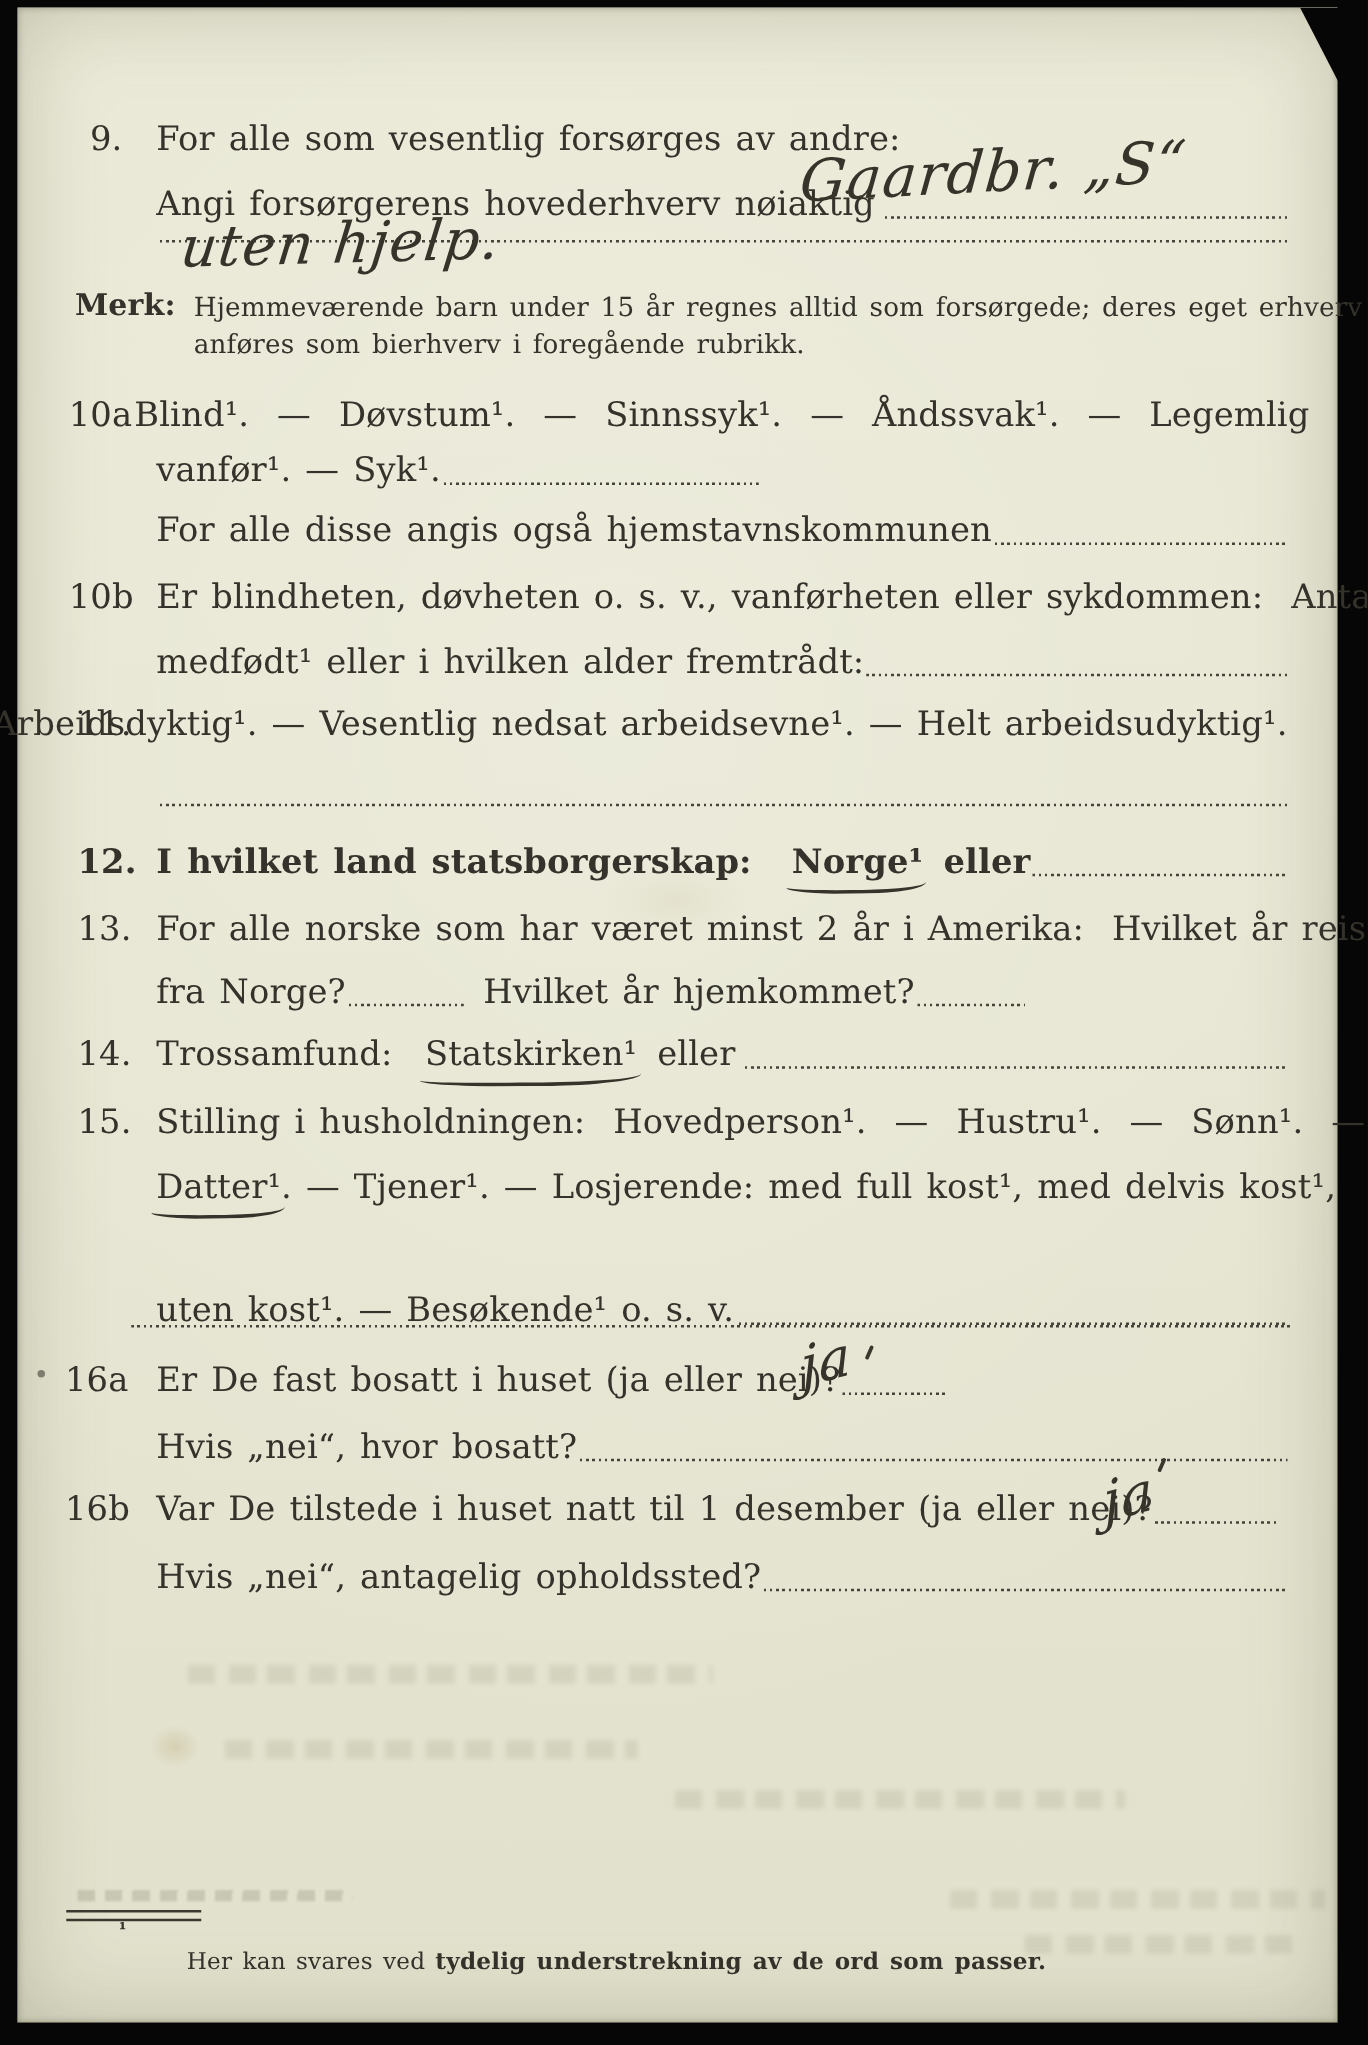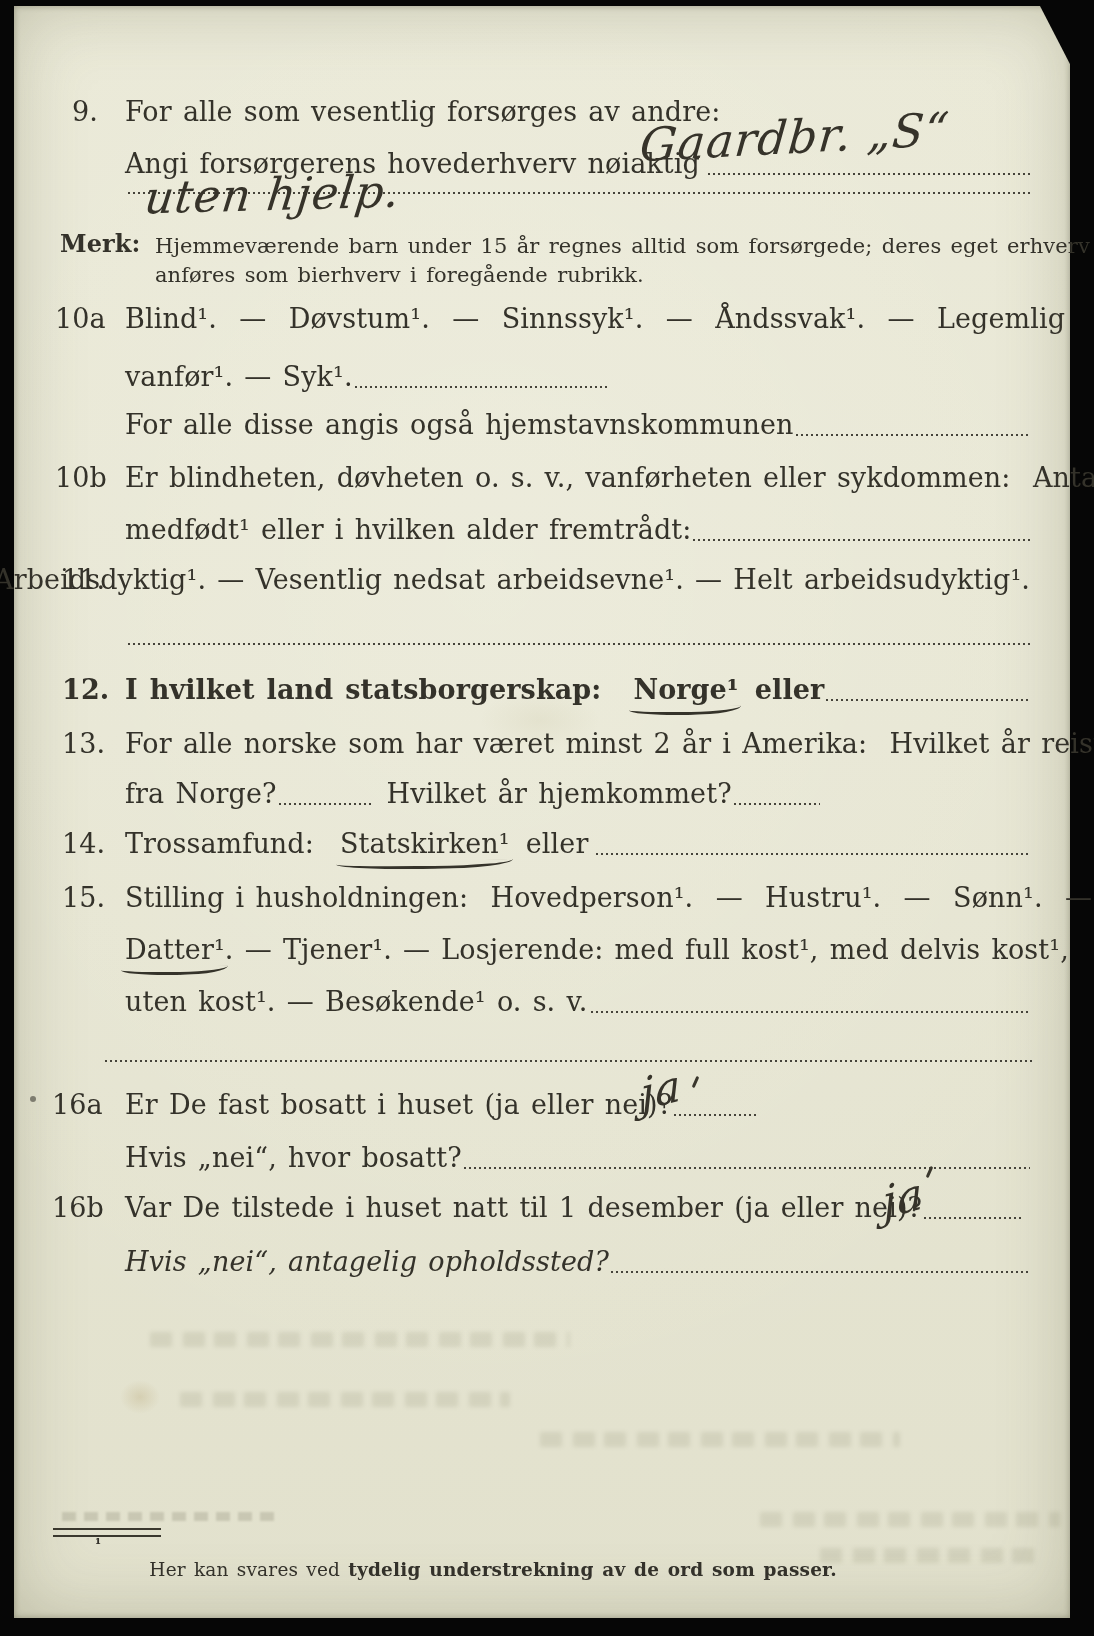--- a/index.html
+++ b/index.html
@@ -109,21 +109,21 @@
   <span class="hand" style="left:145px;top:168px;font-size:45px;transform:rotate(-1.5deg) skewX(-8deg);">uten hjelp.</span>
 
   <div class="row" style="top:233px;left:155px;font-size:21px;">
     <span class="num bold" style="left:-95px;font-size:24px;">Merk:</span>
     <span class="txt">Hjemmeværende barn under 15 år regnes alltid som forsørgede; deres eget erhverv</span>
   </div>
   <div class="row" style="top:262px;left:155px;font-size:21px;">
     <span class="txt">anføres som bierhverv i foregående rubrikk.</span>
   </div>
 
-  <div class="row" style="top:302px;left:125px;">
+  <div class="row" style="top:316px;left:125px;justify-content:center;">
     <span class="num" style="left:-70px;">10a</span>
     <span class="txt">Blind¹.  —  Døvstum¹.  —  Sinnssyk¹.  —  Åndssvak¹.  —  Legemlig</span>
   </div>
   <div class="row" style="top:360px;left:125px;">
     <span class="txt">vanfør¹. — Syk¹.</span>
     <span class="leader fixed" style="width:252px;margin-left:2px;"></span>
   </div>
   <div class="row" style="top:408px;left:125px;">
     <span class="txt">For alle disse angis også hjemstavnskommunen</span>
     <span class="leader" style="margin-left:2px;"></span>
@@ -172,21 +172,21 @@
   </div>
 
   <div class="row" style="top:881px;left:125px;">
     <span class="num">15.</span>
     <span class="txt">Stilling i husholdningen:  Hovedperson¹.  —  Hustru¹.  —  Sønn¹.  —</span>
   </div>
   <div class="row" style="top:933px;left:125px;">
     <span class="txt pen-underline">Datter¹</span>
     <span class="txt">. — Tjener¹. — Losjerende: med full kost¹, med delvis kost¹,</span>
   </div>
-  <div class="row" style="top:985px;left:125px;">
+  <div class="row" style="top:1032px;left:125px;">
     <span class="txt">uten kost¹. — Besøkende¹ o. s. v.</span>
     <span class="leader" style="margin-left:4px;"></span>
   </div>
   <div class="dotrule" style="top:1060px;left:105px;right:59px;"></div>
 
   <div class="row" style="top:1088px;left:125px;">
     <span class="num" style="left:-73px;">16a</span>
     <span class="txt">Er De fast bosatt i huset (ja eller nei)?</span>
     <span class="leader fixed" style="width:85px;margin-left:2px;"></span>
   </div>
@@ -197,21 +197,21 @@
     <span class="leader" style="margin-left:2px;"></span>
   </div>
 
   <div class="row" style="top:1191px;left:125px;">
     <span class="num" style="left:-73px;">16b</span>
     <span class="txt">Var De tilstede i huset natt til 1 desember (ja eller nei)?</span>
     <span class="leader fixed" style="width:98px;margin-left:2px;"></span>
   </div>
   <span class="hand" style="left:882px;top:1172px;font-size:44px;transform:rotate(-14deg) skewX(-10deg);">ja</span>
   <div class="pen-mark" style="left:928px;top:1166px;transform:rotate(24deg);"></div>
-  <div class="row" style="top:1245px;left:125px;font-style:italic;">
+  <div class="row" style="top:1245px;left:125px;">
     <span class="txt">Hvis „nei“, antagelig opholdssted?</span>
     <span class="leader" style="margin-left:2px;"></span>
   </div>
 
   <div class="foot-rule"></div>
   <div class="footnote">
     <span class="sup">¹</span><span>Her kan svares ved </span><span class="bold">tydelig understrekning av de ord som passer.</span>
   </div>
 </div>
 

